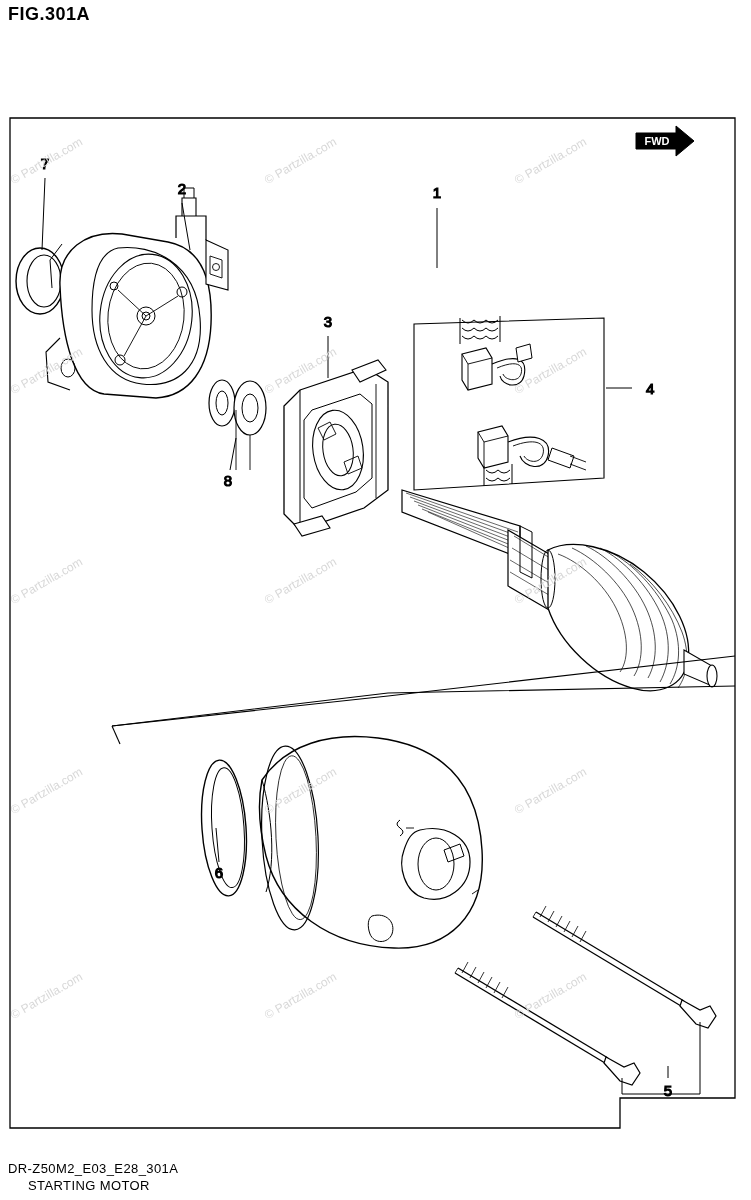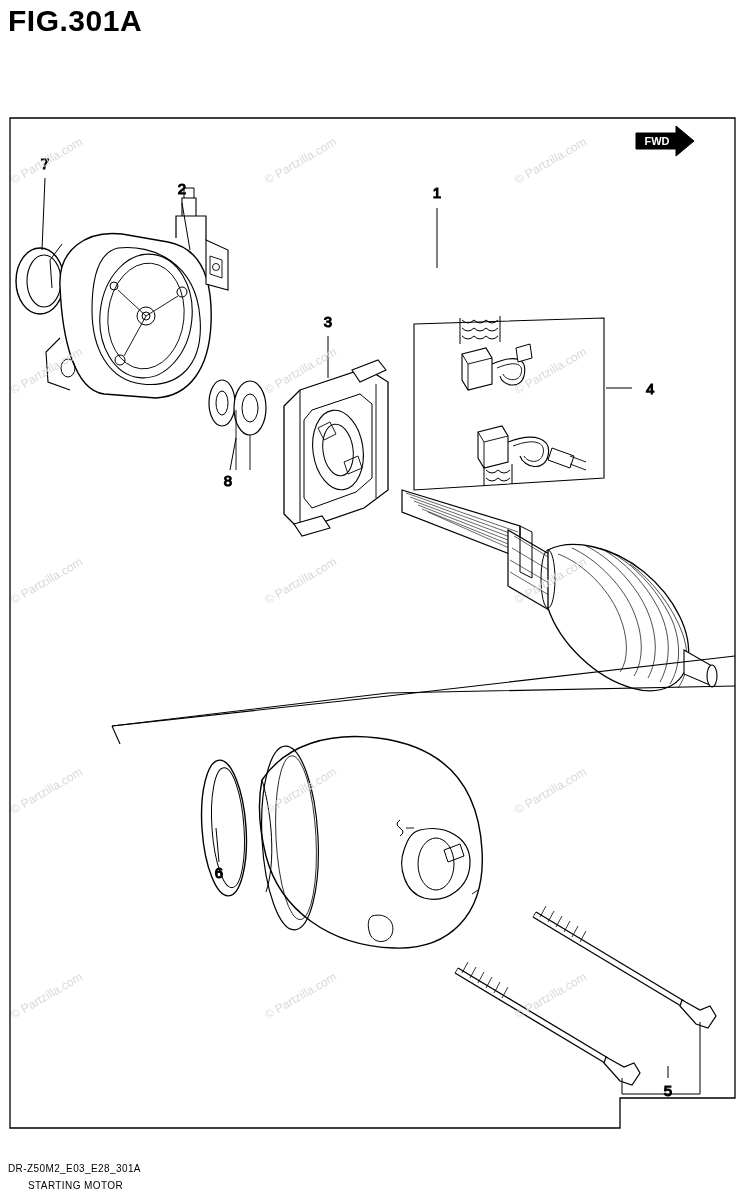--- a/index.html
+++ b/index.html
@@ -17,40 +17,40 @@
   }
   .page {
     position: relative;
     width: 751px;
     height: 1200px;
   }
   .fig-title {
     position: absolute;
     left: 8px;
     top: 4px;
-    font-size: 30px;
+    font-size: 18px;
     font-weight: bold;
     letter-spacing: 0.5px;
     font-family: "Liberation Sans", sans-serif;
   }
   .diagram-area {
     position: absolute;
     left: 0;
     top: 38px;
     width: 751px;
     height: 1100px;
   }
   svg.diagram {
     display: block;
   }
   .footer {
     position: absolute;
     left: 8px;
     bottom: 6px;
-    font-size: 10px;
+    font-size: 13px;
     line-height: 17px;
     font-family: "Liberation Sans", sans-serif;
     letter-spacing: 0.4px;
   }
   .footer .code {
     display: block;
   }
   .footer .subtitle {
     display: block;
     margin-left: 20px;

